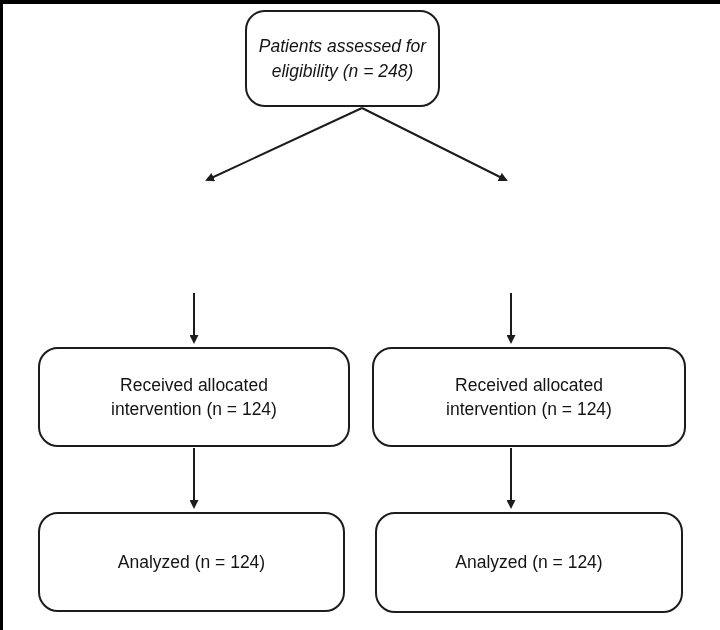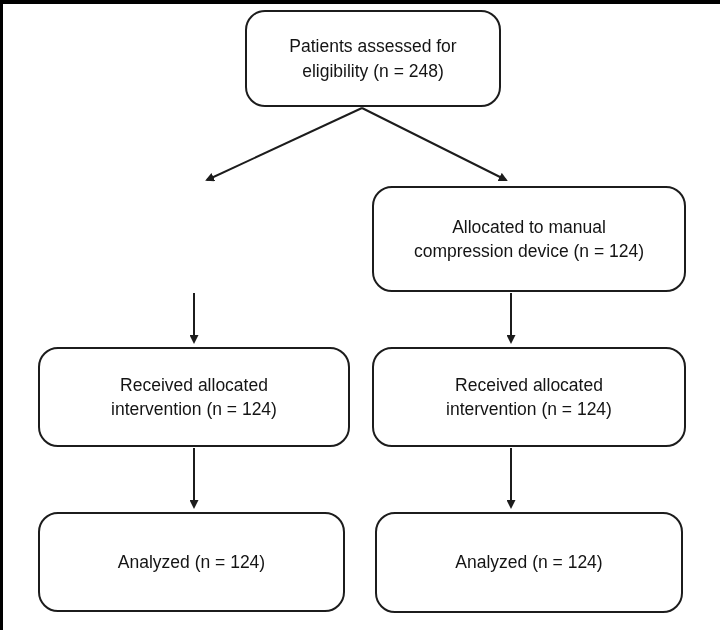--- a/index.html
+++ b/index.html
@@ -42,21 +42,21 @@
     border-radius:20px;
     display:flex;
     align-items:center;
     justify-content:center;
     text-align:center;
     color:#141414;
     font-size:17.5px;
     line-height:1.38;
   }
   .node .lbl{display:inline-block;}
-  .node-eligibility{left:245px;top:10px;width:256px;height:97px;}
+  .node-eligibility{left:245px;top:10px;width:195px;height:97px;font-style:italic;}
   .node-eligibility .lbl{max-width:200px;}
   .node-alloc-mech{left:38px;top:186px;width:312px;height:106px;}
   .node-alloc-man{left:372px;top:186px;width:314px;height:106px;}
   .node-alloc-mech .lbl,.node-alloc-man .lbl{max-width:255px;}
   .node-received-mech{left:38px;top:347px;width:312px;height:100px;}
   .node-received-man{left:372px;top:347px;width:314px;height:100px;}
   .node-received-mech .lbl,.node-received-man .lbl{max-width:222px;}
   .node-analyzed-mech{left:38px;top:512px;width:307px;height:100px;}
   .node-analyzed-man{left:375px;top:512px;width:308px;height:101px;}
   .node-analyzed-mech .lbl,.node-analyzed-man .lbl{max-width:260px;}
@@ -81,23 +81,20 @@
     <line x1="511" y1="293" x2="511" y2="342" marker-end="url(#ah)"></line>
     <line x1="194" y1="448" x2="194" y2="507" marker-end="url(#ah)"></line>
     <line x1="511" y1="448" x2="511" y2="507" marker-end="url(#ah)"></line>
   </svg>
 
   <div class="node node-eligibility">
     <span class="lbl">Patients assessed for eligibility (n = 248)</span>
   </div>
 
 
-  <div class="node node-alloc-man">
-    <span class="lbl">Allocated to manual compression device (n = 124)</span>
-  </div>
 
   <div class="node node-received-mech">
     <span class="lbl">Received allocated intervention (n = 124)</span>
   </div>
 
   <div class="node node-received-man">
     <span class="lbl">Received allocated intervention (n = 124)</span>
   </div>
 
   <div class="node node-analyzed-mech">

